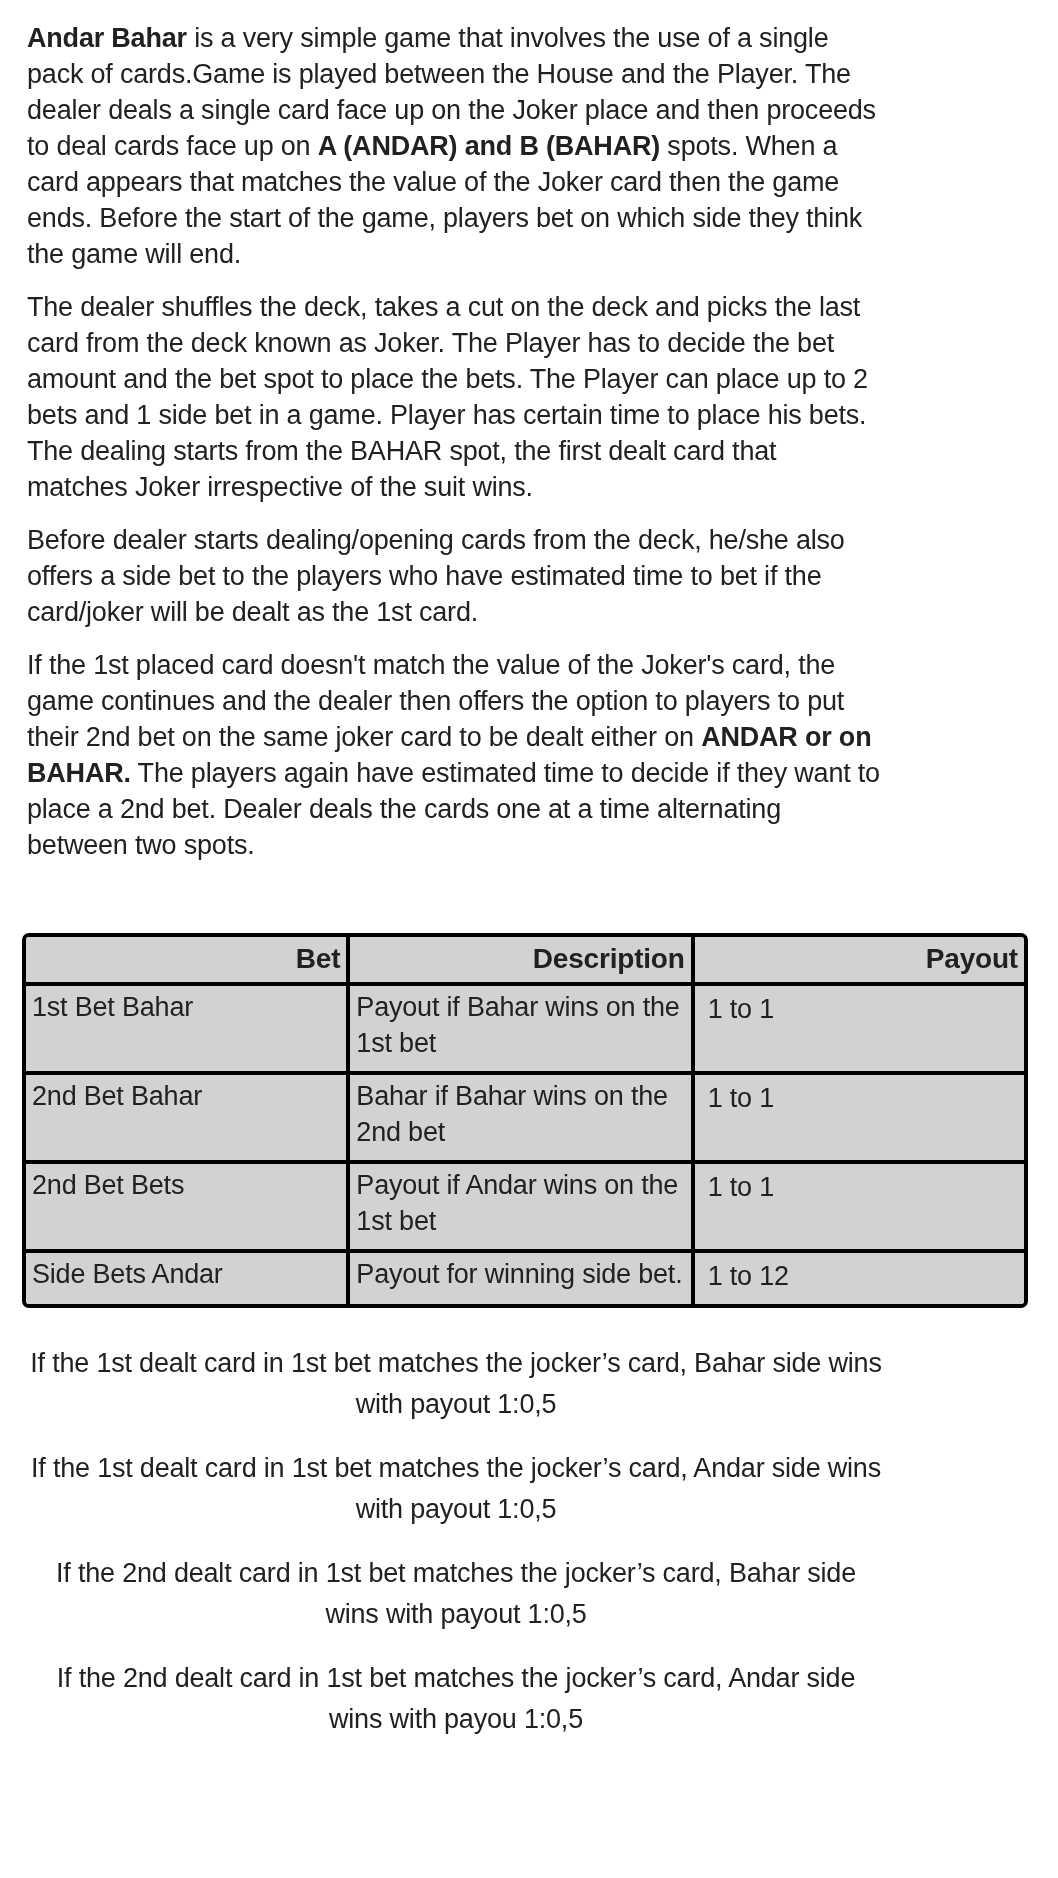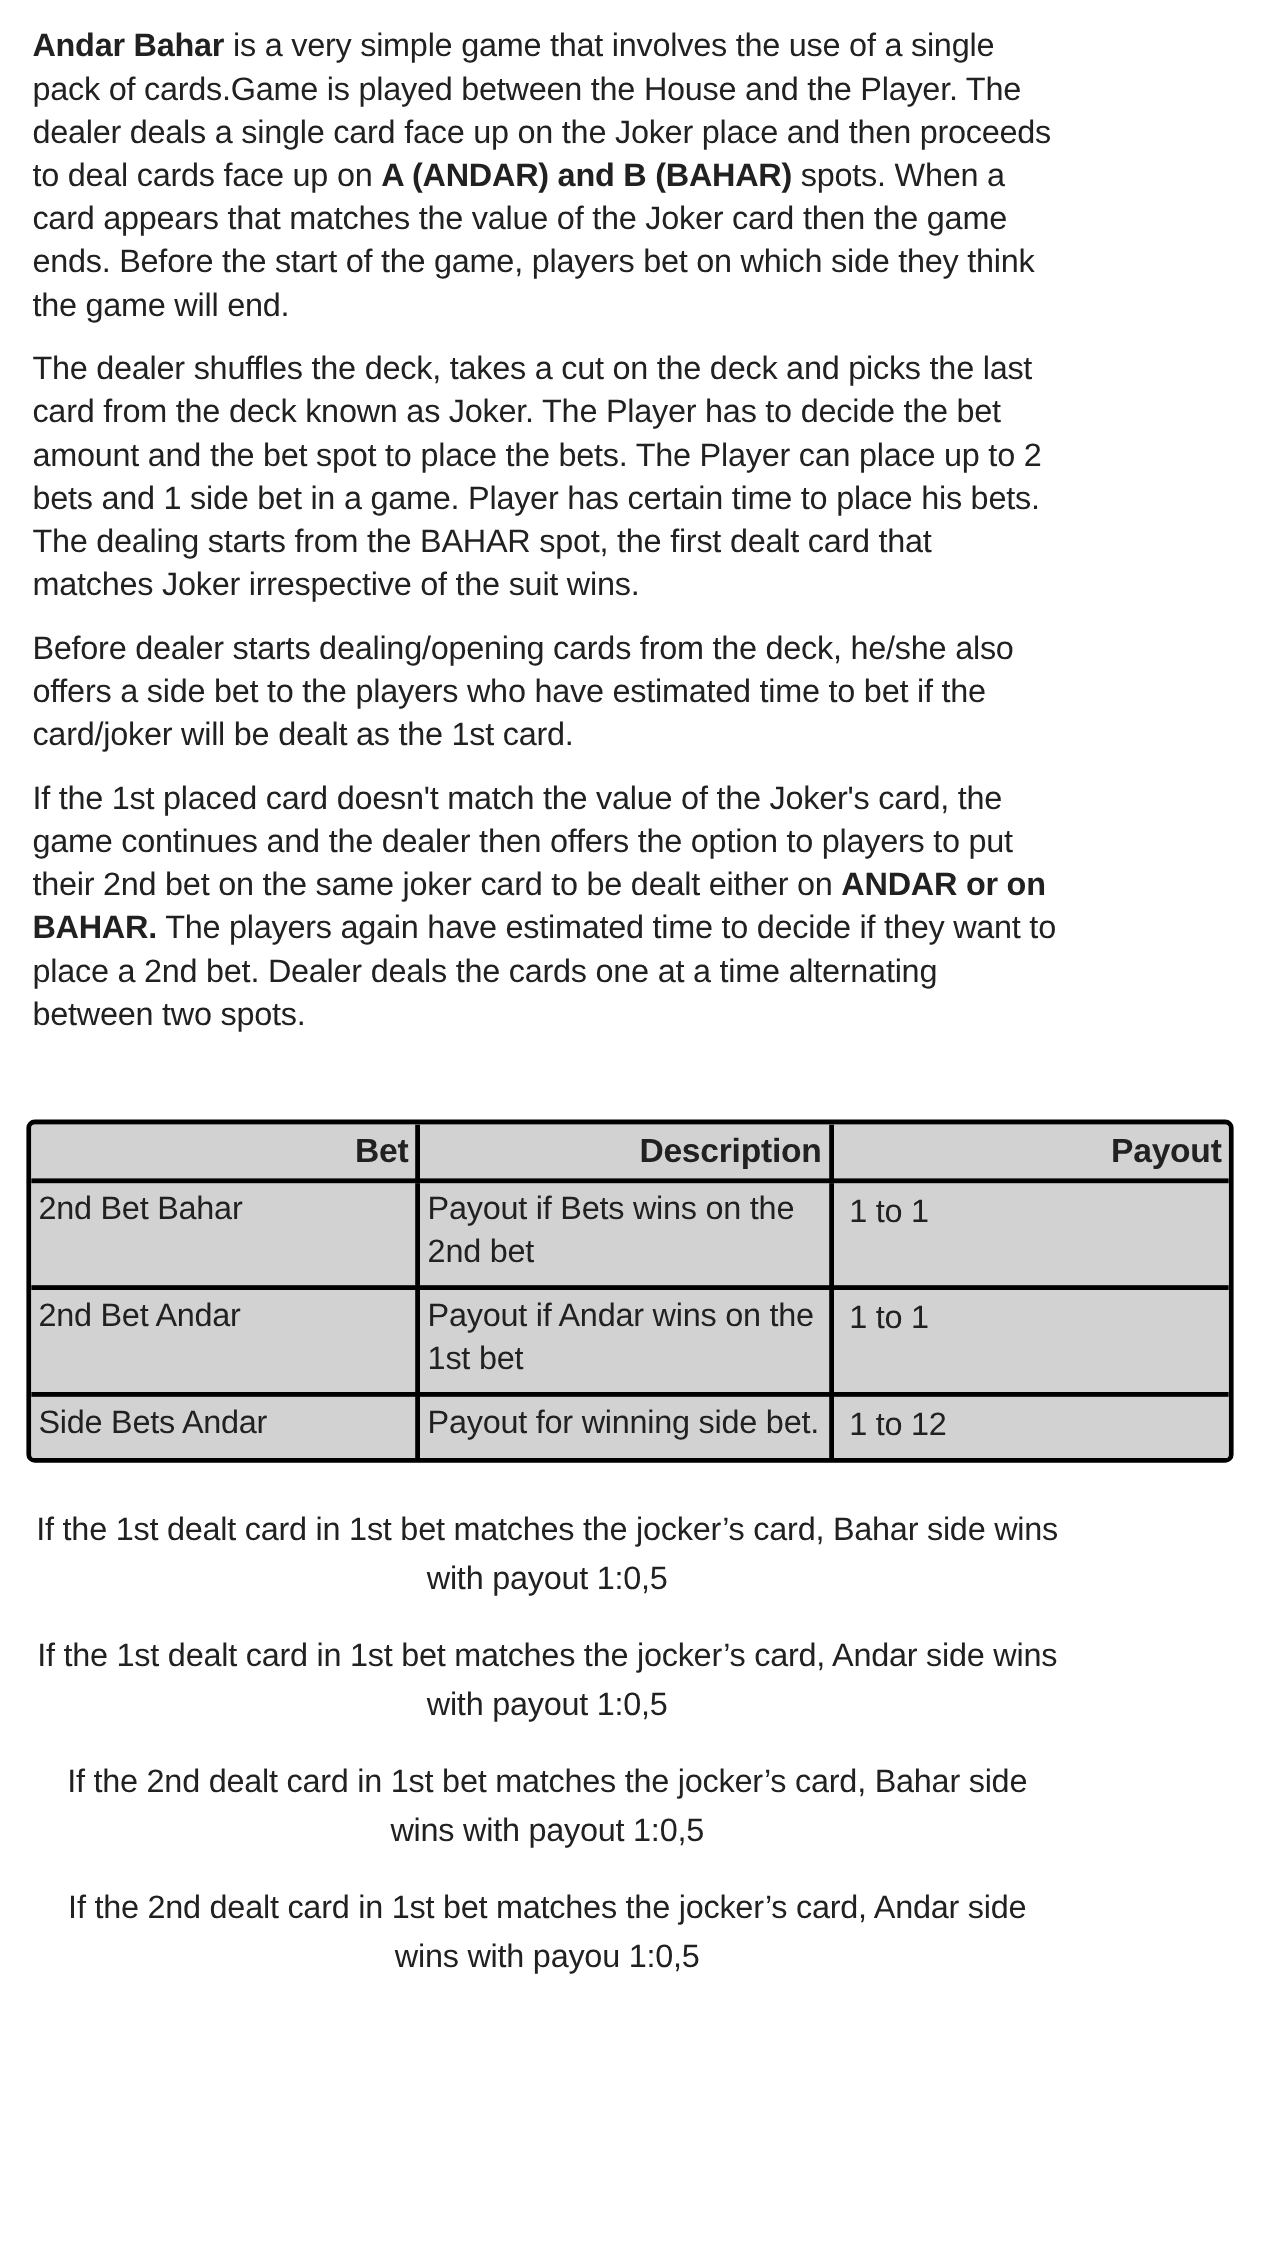--- a/index.html
+++ b/index.html
@@ -92,26 +92,31 @@
       </colgroup>
       <thead>
         <tr>
           <th>Bet</th>
           <th>Description</th>
           <th>Payout</th>
         </tr>
       </thead>
       <tbody>
         <tr>
-          <td>2nd Bet Bahar</td>
-          <td>Payout if Bets wins on the 2nd bet</td>
+          <td>1st Bet Bahar</td>
+          <td>Payout if Bahar wins on the 1st bet</td>
           <td class="payout-cell">1 to 1</td>
         </tr>
         <tr>
-          <td>2nd Bet Andar</td>
+          <td>2nd Bet Bahar</td>
+          <td>Bahar if Bahar wins on the 2nd bet</td>
+          <td class="payout-cell">1 to 1</td>
+        </tr>
+        <tr>
+          <td>2nd Bet Bets</td>
           <td>Payout if Andar wins on the 1st bet</td>
           <td class="payout-cell">1 to 1</td>
         </tr>
         <tr>
           <td>Side Bets Andar</td>
           <td>Payout for winning side bet.</td>
           <td class="payout-cell">1 to 12</td>
         </tr>
       </tbody>
     </table>

